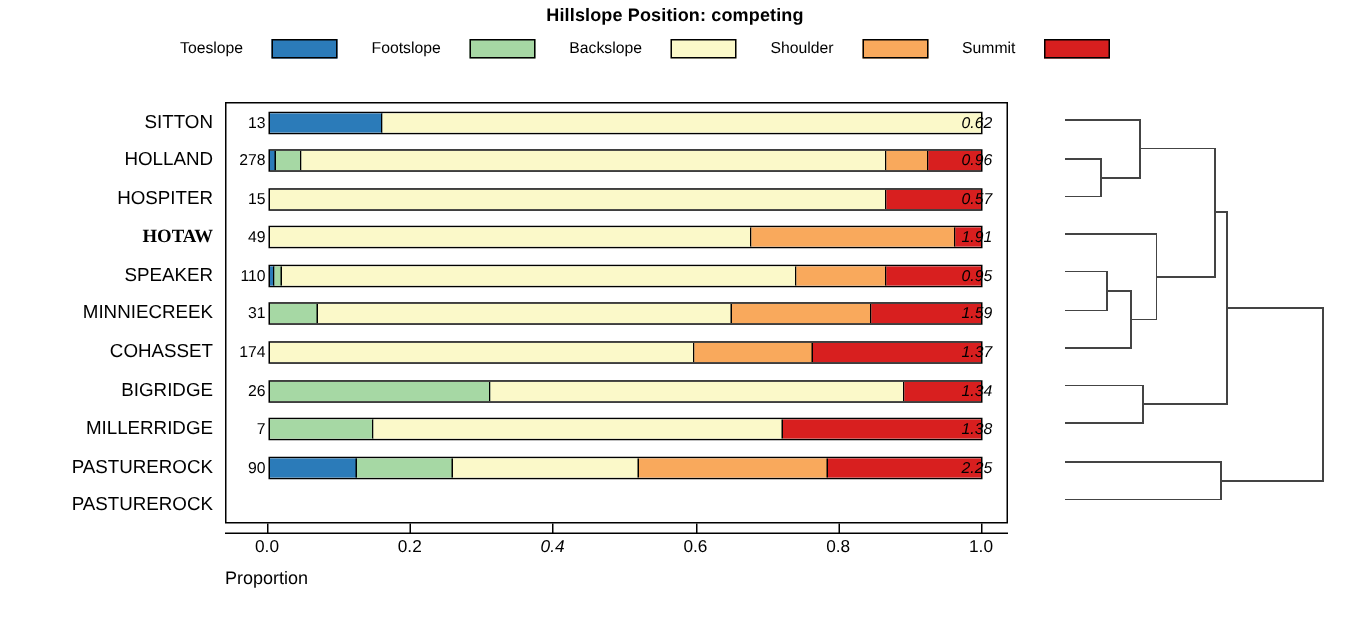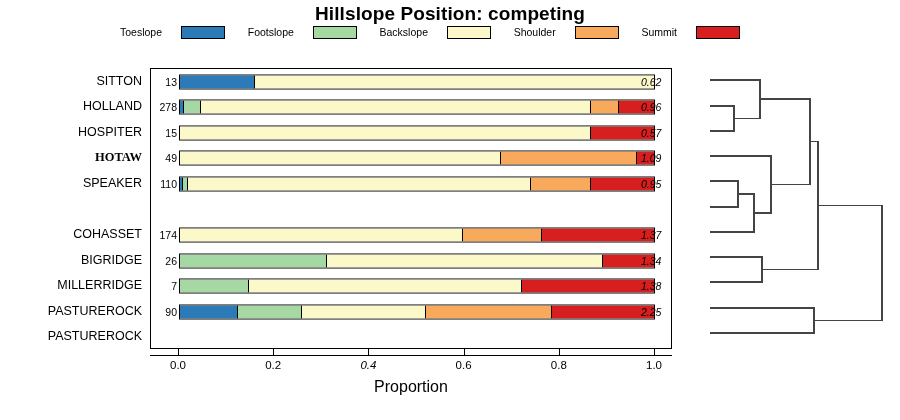--- a/index.html
+++ b/index.html
@@ -10,21 +10,21 @@
     color:#000;
     overflow:hidden;
     position:relative;
   }
   #stage{position:absolute;left:0;top:0;width:900px;height:420px;}
 
   
   #chart-title{
     position:absolute;left:0;top:3px;width:900px;
     text-align:center;
-    font-size:19px;font-weight:bold;
+    font-size:12px;font-weight:bold;
     letter-spacing:.1px;
   }
 
   
   #legend{
     position:absolute;left:120px;top:22px;width:620px;height:20px;
     display:flex;align-items:center;justify-content:space-between;
   }
   .legend-item{display:flex;align-items:center;gap:19px;}
   .legend-label{font-size:10.5px;white-space:nowrap;}
@@ -102,21 +102,21 @@
   #xline{position:absolute;left:0;top:6px;width:522px;height:1px;background:#000;}
   .xtick{position:absolute;top:0px;width:1px;height:7px;background:#000;}
   .xticklab{
     position:absolute;top:10px;
     font-size:11.5px;
     transform:translateX(-50%);
     white-space:nowrap;
   }
   #xtitle{
     position:absolute;left:150px;top:378px;width:522px;
-    text-align:center;font-size:16px;
+    font-size:12px;
   }
 
   
   #dendro{
     position:absolute;left:690px;top:68px;width:205px;height:281px;
   }
   #dendro svg{display:block;}
 </style>
 </head>
 <body>
@@ -147,20 +147,21 @@
         <span class="legend-swatch" style="background: rgb(216, 31, 31);"></span>
       </div>
     </div>
 
   <div id="ylabels">
       <div class="ylab" style="top: 0px; height: 25.5455px;">SITTON</div>
       <div class="ylab" style="top: 25.5455px; height: 25.5455px;">HOLLAND</div>
       <div class="ylab" style="top: 51.0909px; height: 25.5455px;">HOSPITER</div>
       <div class="ylab bold" style="top: 76.6364px; height: 25.5455px;">HOTAW</div>
       <div class="ylab" style="top: 102.182px; height: 25.5455px;">SPEAKER</div>
+      <div class="ylab" style="top: 127.727px; height: 25.5455px;">MINNIECREEK</div>
       <div class="ylab" style="top: 153.273px; height: 25.5455px;">COHASSET</div>
       <div class="ylab" style="top: 178.818px; height: 25.5455px;">BIGRIDGE</div>
       <div class="ylab" style="top: 204.364px; height: 25.5455px; text-align: right;">MILLERRIDGE</div>
       <div class="ylab" style="top: 229.909px; height: 25.5455px;">PASTUREROCK</div>
       <div class="ylab" style="top: 255.455px; height: 25.5455px;">PASTUREROCK</div>
     </div>
 
   <div id="hdrN">N</div>
   <div id="hdrH">H</div>
 
@@ -193,32 +194,42 @@
           </div>
           <div class="hcell">0.57</div>
         </div>
         <div class="row" style="top: 76.6364px; height: 25.5455px;">
           <div class="ncell">49</div>
           <div class="bar" style="left: 28px; width: 476px;">
             <div class="seg" style="flex: 0.677 0 0px; background: rgb(251, 249, 201);"></div>
             <div class="seg" style="flex: 0.288 0 0px; background: rgb(249, 169, 92);"></div>
             <div class="seg" style="flex: 0.035 0 0px; background: rgb(216, 31, 31);"></div>
           </div>
-          <div class="hcell">1.09</div>
+          <div class="hcell">1.91</div>
         </div>
         <div class="row" style="top: 102.182px; height: 25.5455px;">
           <div class="ncell">110</div>
           <div class="bar" style="left: 28px; width: 476px;">
             <div class="seg" style="flex: 0.005 0 0px; background: rgb(43, 123, 185);"></div>
             <div class="seg" style="flex: 0.008 0 0px; background: rgb(166, 216, 164);"></div>
             <div class="seg" style="flex: 0.727 0 0px; background: rgb(251, 249, 201);"></div>
             <div class="seg" style="flex: 0.127 0 0px; background: rgb(249, 169, 92);"></div>
             <div class="seg" style="flex: 0.133 0 0px; background: rgb(216, 31, 31);"></div>
           </div>
           <div class="hcell">0.95</div>
+        </div>
+        <div class="row" style="top: 127.727px; height: 25.5455px;">
+          <div class="ncell">31</div>
+          <div class="bar" style="left: 28px; width: 476px;">
+            <div class="seg" style="flex: 0.065 0 0px; background: rgb(166, 216, 164);"></div>
+            <div class="seg" style="flex: 0.584 0 0px; background: rgb(251, 249, 201);"></div>
+            <div class="seg" style="flex: 0.195 0 0px; background: rgb(249, 169, 92);"></div>
+            <div class="seg" style="flex: 0.156 0 0px; background: rgb(216, 31, 31);"></div>
+          </div>
+          <div class="hcell">1.59</div>
         </div>
         <div class="row" style="top: 153.273px; height: 25.5455px;">
           <div class="ncell">174</div>
           <div class="bar" style="left: 28px; width: 476px;">
             <div class="seg" style="flex: 0.598 0 0px; background: rgb(251, 249, 201);"></div>
             <div class="seg" style="flex: 0.164 0 0px; background: rgb(249, 169, 92);"></div>
             <div class="seg" style="flex: 0.238 0 0px; background: rgb(216, 31, 31);"></div>
           </div>
           <div class="hcell">1.37</div>
         </div>

